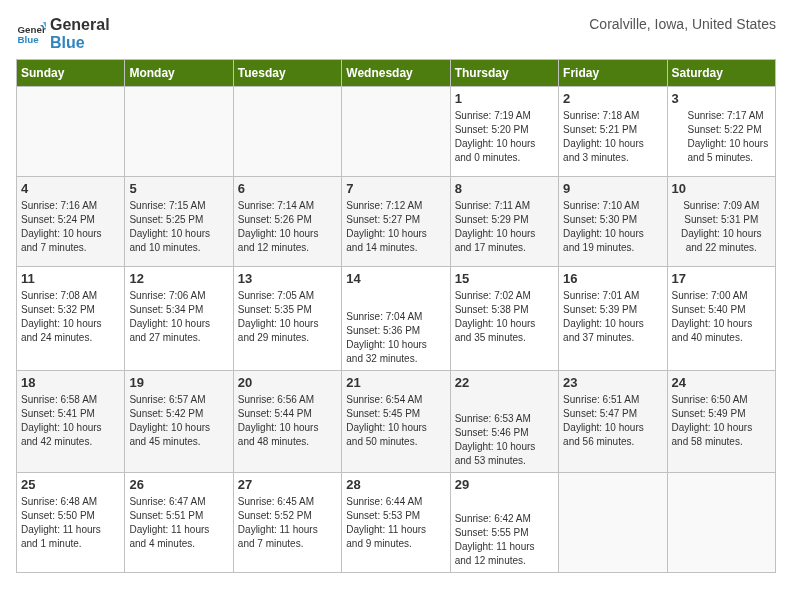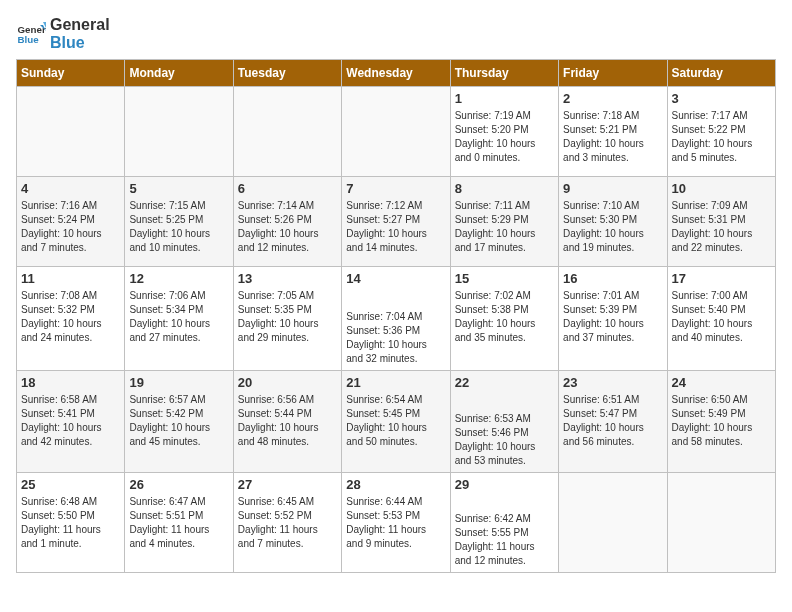--- a/index.html
+++ b/index.html
@@ -36,21 +36,21 @@
     .subtitle {
       font-size: 14px;
       color: #555;
     }
     table {
       width: 100%;
       border-collapse: collapse;
       table-layout: fixed;
     }
     thead tr th {
-      background-color: #a16207;
+      background-color: #4d7c0f;
       color: #fff;
       font-size: 12px;
       font-weight: bold;
       padding: 6px 4px;
       text-align: left;
       border: 1px solid #c0c0c0;
     }
     tbody tr td {
       vertical-align: top;
       border: 1px solid #c0c0c0;
@@ -89,20 +89,21 @@
       <text x="2" y="32" font-size="13" font-weight="bold" fill="#2e86c1">Blue</text>
       <polygon points="32,8 40,16 36,8" fill="#2e86c1"></polygon>
       <polygon points="36,4 40,12 40,4" fill="#5aabde"></polygon>
     </svg>
     <div style="display:flex;flex-direction:column;line-height:1.1;">
       <span style="font-size:16px;font-weight:bold;color:#333;">General</span>
       <span style="font-size:16px;font-weight:bold;color:#2e86c1;">Blue</span>
     </div>
   </div>
   <div class="title-area">
+    <div class="subtitle">Coralville, Iowa, United States</div>
   </div>
 </div>
 
 <table>
   <thead>
     <tr id="col-headers">
         <th>Sunday</th>
         <th>Monday</th>
         <th>Tuesday</th>
         <th>Wednesday</th>
@@ -126,21 +127,21 @@
         </td>
         <td>
           <span class="day-number">2</span>
           <div class="day-info" style="white-space: pre-line;">Sunrise: 7:18 AM
 Sunset: 5:21 PM
 Daylight: 10 hours
 and 3 minutes.</div>
         </td>
         <td>
           <span class="day-number">3</span>
-          <div class="day-info" style="white-space: pre-line;">Sunrise: 7:17 AM
+          <div class="day-info" style="white-space: pre-line; margin-left: 16px;">Sunrise: 7:17 AM
 Sunset: 5:22 PM
 Daylight: 10 hours
 and 5 minutes.</div>
         </td>
       </tr>
       <tr>
         <td>
           <span class="day-number">4</span>
           <div class="day-info" style="white-space: pre-line;">Sunrise: 7:16 AM
 Sunset: 5:24 PM
@@ -177,21 +178,21 @@
         </td>
         <td>
           <span class="day-number">9</span>
           <div class="day-info" style="white-space: pre-line;">Sunrise: 7:10 AM
 Sunset: 5:30 PM
 Daylight: 10 hours
 and 19 minutes.</div>
         </td>
         <td>
           <span class="day-number">10</span>
-          <div class="day-info" style="white-space: pre-line;">Sunrise: 7:09 AM
+          <div class="day-info" style="white-space: pre-line; text-align: center;">Sunrise: 7:09 AM
 Sunset: 5:31 PM
 Daylight: 10 hours
 and 22 minutes.</div>
         </td>
       </tr>
       <tr>
         <td>
           <span class="day-number">11</span>
           <div class="day-info" style="white-space: pre-line;">Sunrise: 7:08 AM
 Sunset: 5:32 PM

